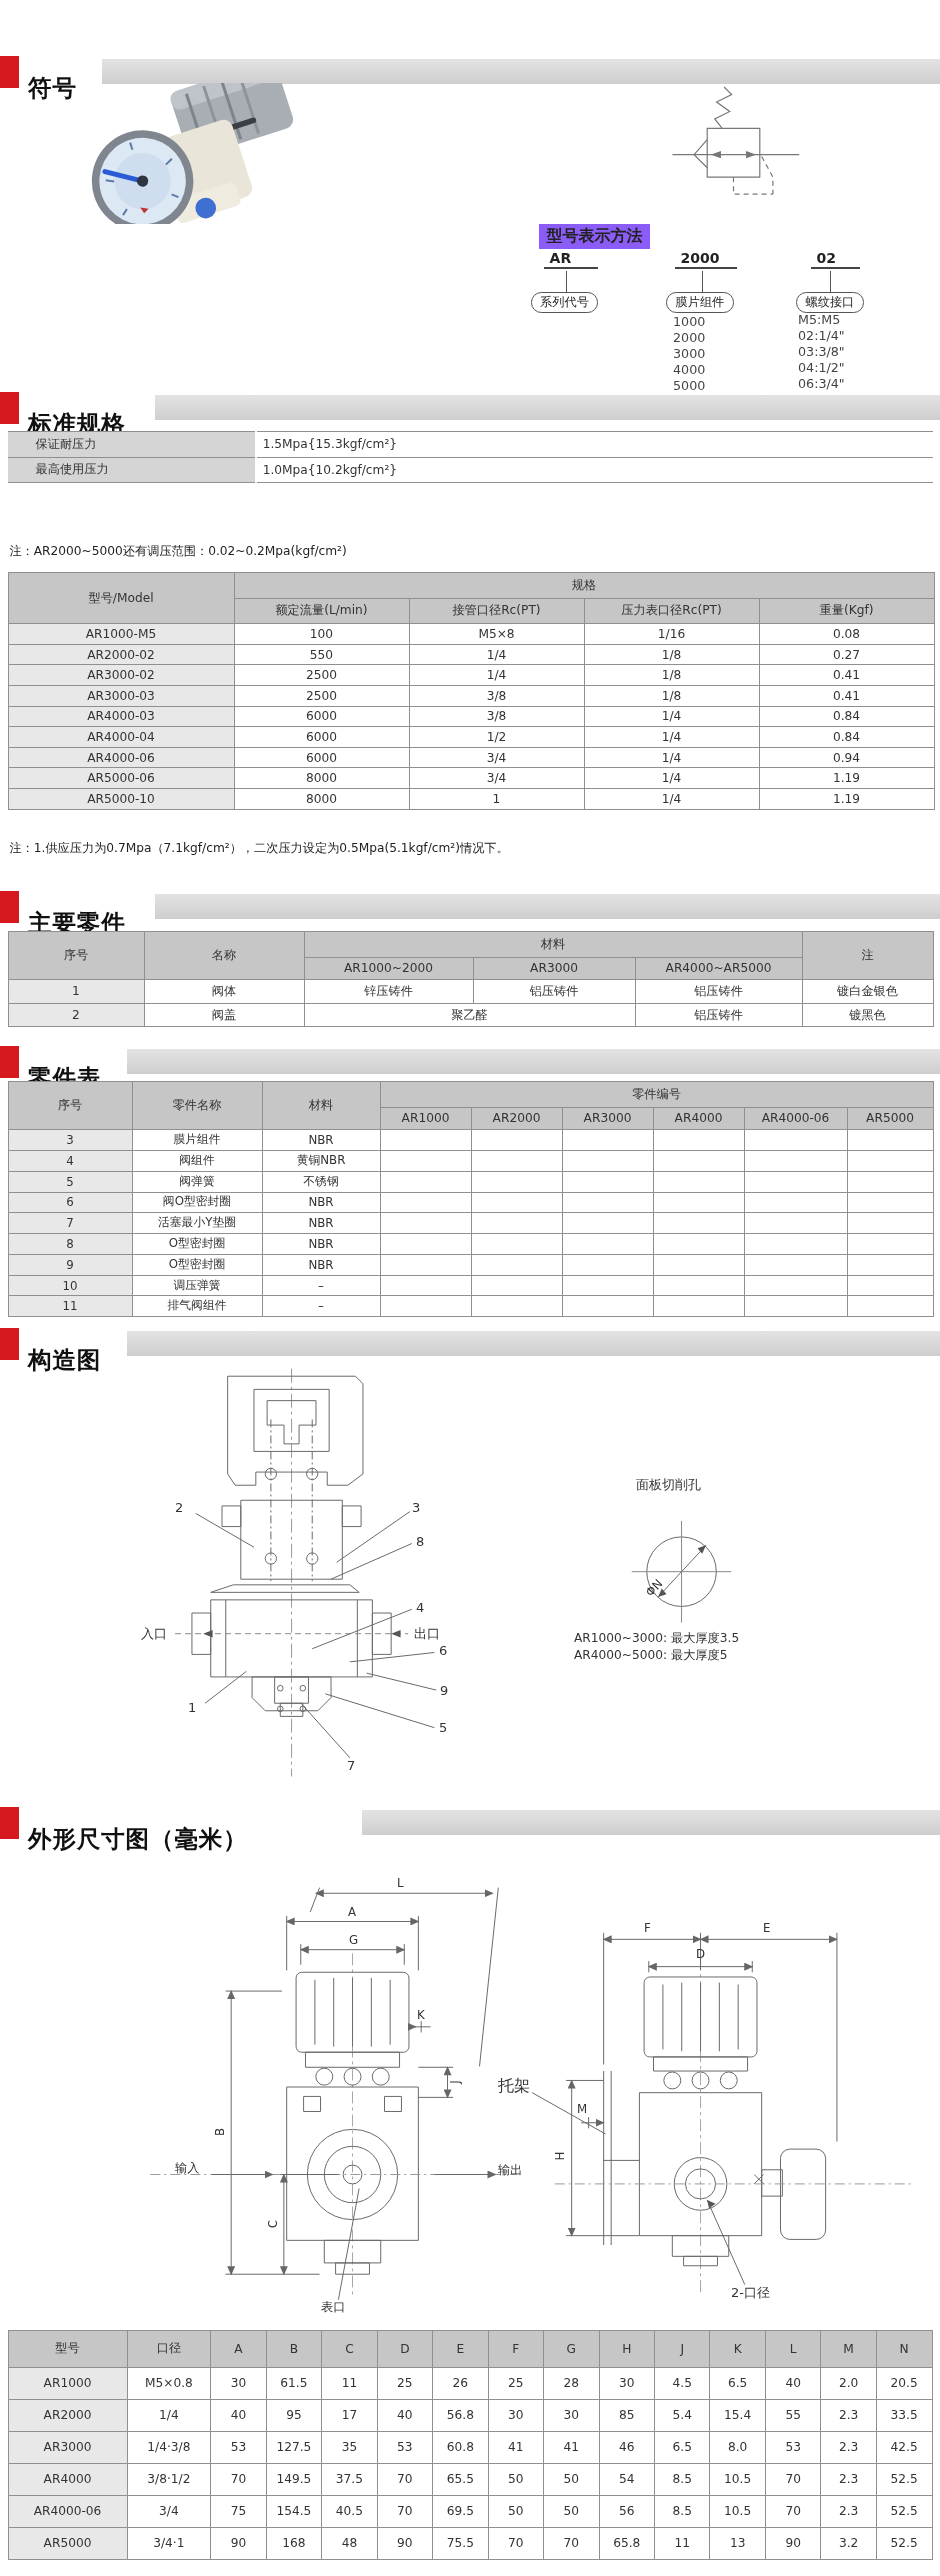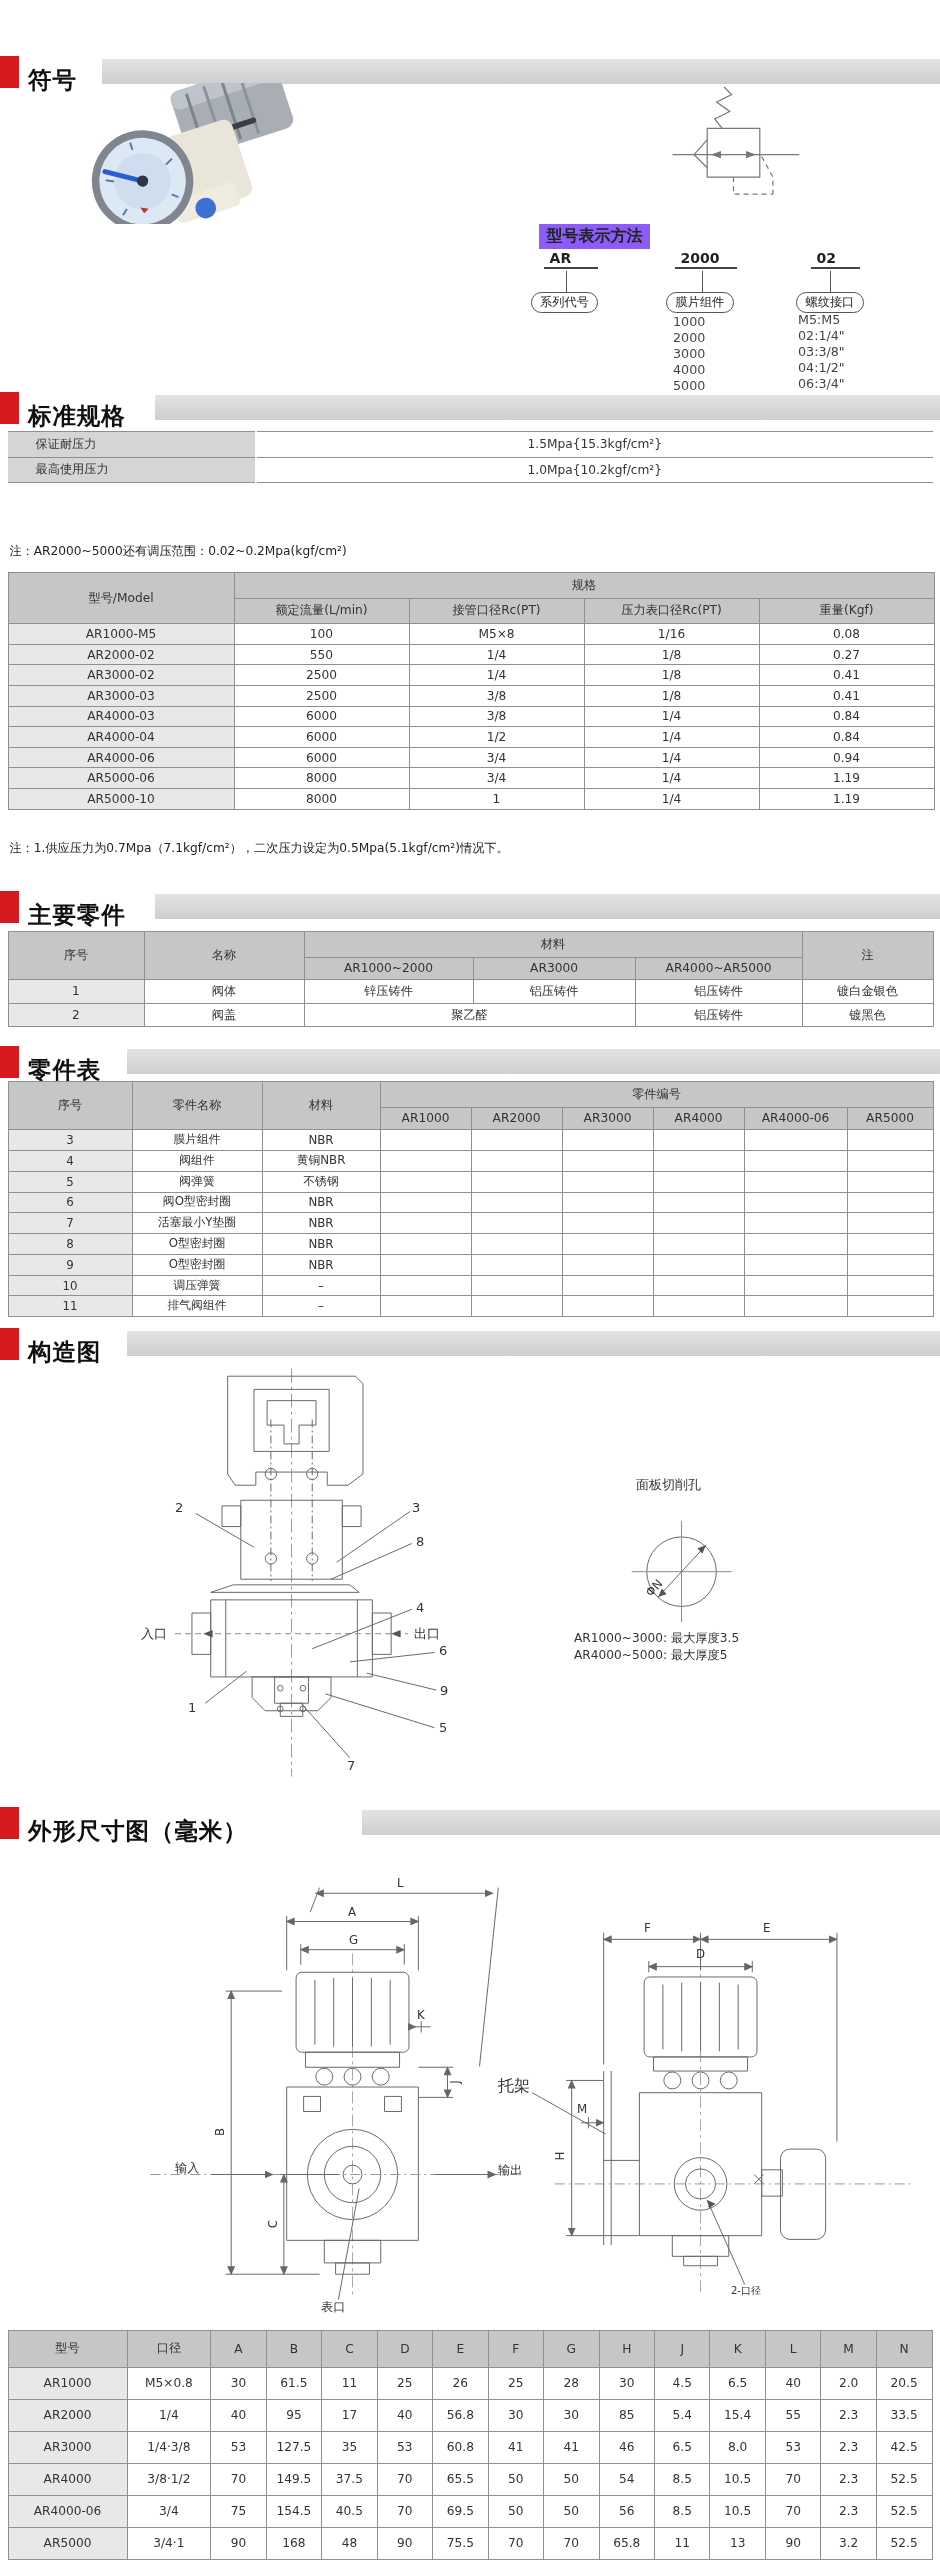--- a/index.html
+++ b/index.html
@@ -2,36 +2,36 @@
 <html style="font-size:15px"><head>
 <meta charset="utf-8">
 <style>
   html,body{margin:0;padding:0}
   body{width:940px;height:2576px;position:relative;background:#fff;
        font-family:"DejaVu Sans",sans-serif;color:#222;overflow:hidden}
   .abs{position:absolute}
   
   .sec{position:absolute;left:0;width:940px;height:36px}
   .sec .red{position:absolute;left:0;top:1.9px;width:19px;height:32px;background:#d6191f}
-  .sec .ttl{position:absolute;left:28px;top:10px;font-size:23.5px;font-weight:bold;color:#101010;letter-spacing:0.9px;white-space:nowrap}
+  .sec .ttl{position:absolute;left:28px;top:18px;font-size:23.5px;font-weight:bold;color:#101010;letter-spacing:0.9px;white-space:nowrap}
   .sec .bar{position:absolute;top:4.7px;height:25.4px;right:0;background:linear-gradient(180deg,#e3e3e3,#cecece)}
   
   table{border-collapse:collapse;font-size:12.2px;color:#333;table-layout:fixed}
   .grid{position:absolute}
   .grid th{background:#c6c6c6;font-weight:normal;border:0.9px solid #8f8f8f;padding:3.8px 1.9px;color:#333}
   .grid td{border:0.9px solid #8f8f8f;background:#fff;text-align:center;padding:2.8px 1.9px}
   .grid td.c0{background:#e8e8e8}
   .pt td{padding:1.9px 1.9px;font-size:11.8px}
   .dim td{padding:8.5px 1.9px}
   .dim th{padding:9.4px 1.9px}
   
   .spec{position:absolute;width:925px}
   .spec td{border-top:0.9px solid #8f8f8f;border-bottom:0.9px solid #8f8f8f;padding:3.8px 5.6px}
   .spec .lbl{background:#d5d5d5;width:214px;padding-left:28px;border-right:2.8px solid #fff;text-align:left}
-  .spec .val{text-align:center}
+  .spec .val{}
   .note{position:absolute;font-size:12.2px;color:#222;white-space:nowrap}
   
   .mc-title{position:absolute;font-size:16px;font-weight:bold;background:#8b5cf6;padding:1.9px 7.5px;white-space:nowrap}
   .mc-code{position:absolute;font-weight:bold;font-size:14px;text-align:left;border-bottom:2.8px double #444;padding:0 5.6px 0.9px 5.6px}
   .mc-vline{position:absolute;width:0;border-left:0.9px solid #555;height:20.7px}
   .mc-cap{position:absolute;border:0.9px solid #555;border-radius:10.3px;padding:0.9px 8.5px;font-size:12.2px;white-space:nowrap;background:#fff}
   .mc-opts{position:absolute;font-size:12.7px;line-height:16px;color:#444;white-space:nowrap}
   
   .co{position:absolute;font-size:13px;color:#333}
   .dl{position:absolute;font-size:11.8px;color:#333;white-space:nowrap}
@@ -624,21 +624,21 @@
   <span class="dl rot" style="left:241px;top:367px">C</span>
   <span class="dl" style="left:147px;top:310px;font-size:12.2px">输入</span>
   <span class="dl" style="left:470px;top:312px;font-size:12.2px">输出</span>
   <span class="dl" style="left:293px;top:449px;font-size:12.2px">表口</span>
   <span class="dl" style="left:616px;top:71px">F</span>
   <span class="dl" style="left:735px;top:71px">E</span>
   <span class="dl" style="left:668px;top:97px">D</span>
   <span class="dl" style="left:549px;top:252px">M</span>
   <span class="dl rot" style="left:528px;top:299px">H</span>
   <span class="dl" style="left:470px;top:226px;font-size:16px">托架</span>
-  <span class="dl" style="left:703px;top:434px;font-size:10px">2-口径</span>
+  <span class="dl" style="left:703px;top:434px;font-size:13px">2-口径</span>
 </div>
 
 <table class="grid dim" style="left:7.5px;top:2330px;width:925px">
   <colgroup>
       <col style="width:118px">
       <col style="width:83px">
       <col span="13" style="width:55px">
     </colgroup>
   <thead>
     <tr>

